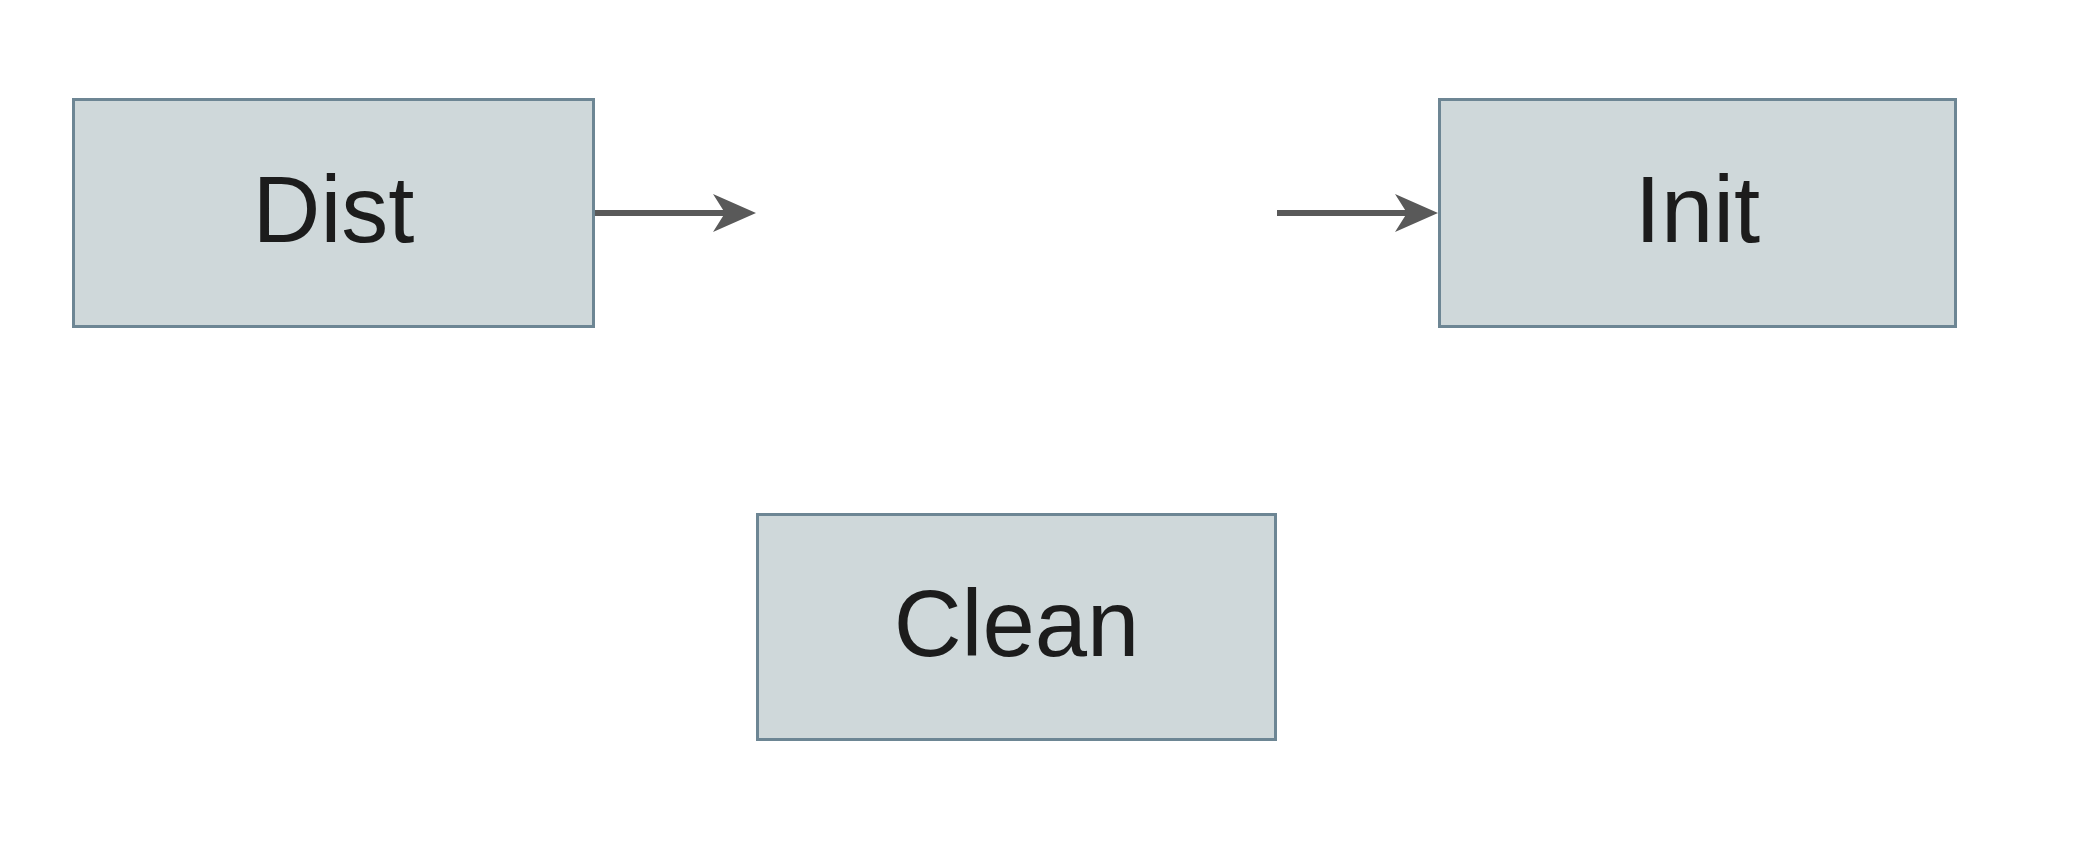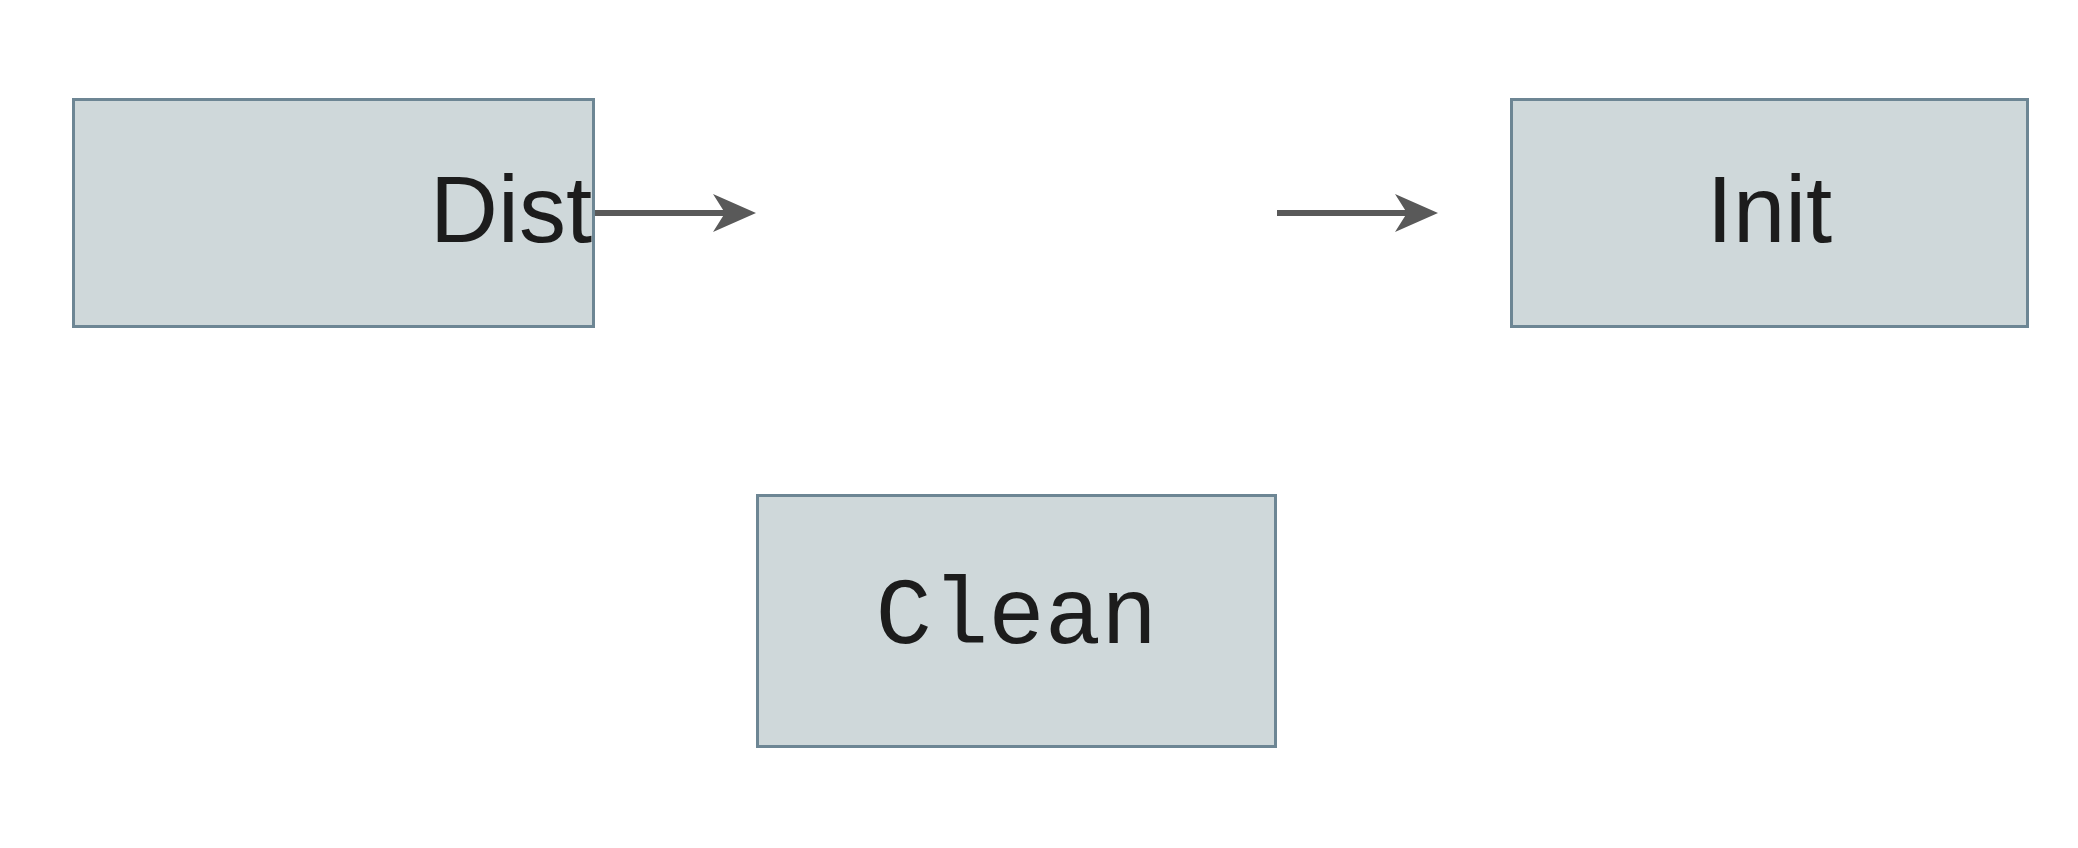--- a/index.html
+++ b/index.html
@@ -48,36 +48,36 @@
   .arrow polygon {
     fill: var(--arrow);
     stroke: none;
   }
 </style>
 </head>
 <body>
 
 <div class="stage">
 
-  <div class="node" style="left:72px; top:98px; width:523px; height:230px;justify-content:flex-end;">
+  <div class="node" style="left:72px; top:98px; width:523px; height:230px;">
     <span class="node-label">Dist</span>
   </div>
 
   <svg class="arrow" style="left:595px; top:191px;" width="161" height="44" viewBox="0 0 161 44">
     <line x1="0" y1="22" x2="132" y2="22"></line>
     <polygon points="161,22 118,3 130,22 118,41"></polygon>
   </svg>
 
 
   <svg class="arrow" style="left:1277px; top:191px;" width="161" height="44" viewBox="0 0 161 44">
     <line x1="0" y1="22" x2="132" y2="22"></line>
     <polygon points="161,22 118,3 130,22 118,41"></polygon>
   </svg>
 
-  <div class="node" style="left:1510px; top:98px; width:519px; height:230px;">
+  <div class="node" style="left:1438px; top:98px; width:519px; height:230px;">
     <span class="node-label">Init</span>
   </div>
 
-  <div class="node" style="left:756px; top:494px; width:521px; height:254px;font-family:Liberation Mono, monospace;">
+  <div class="node" style="left:756px; top:513px; width:521px; height:228px;">
     <span class="node-label">Clean</span>
   </div>
 
 </div>
 
 </body></html>

